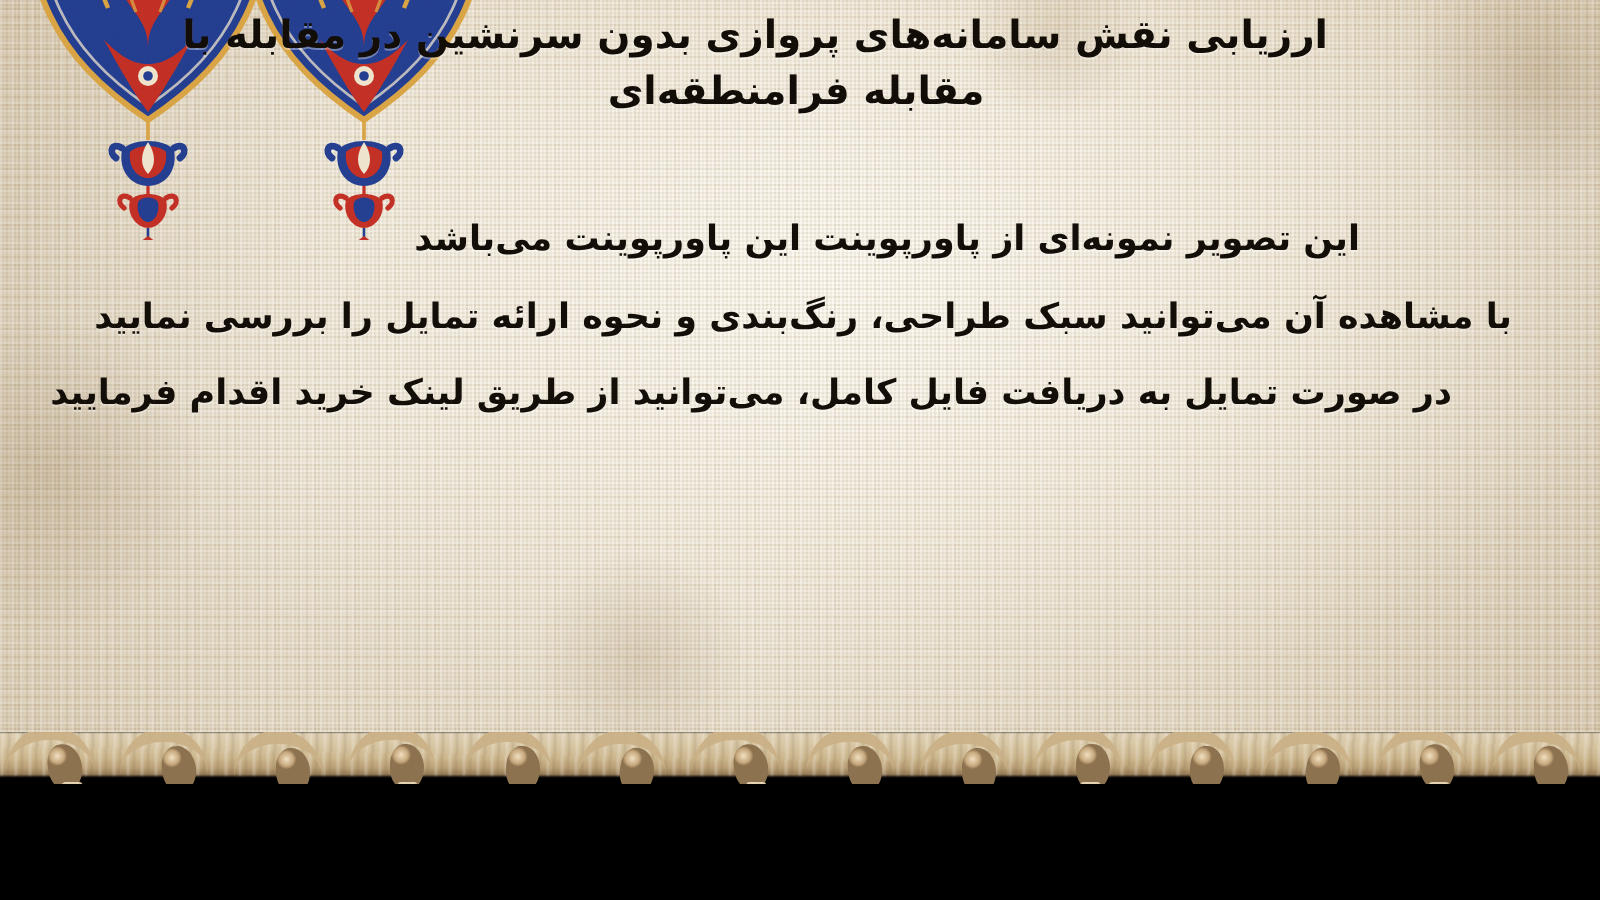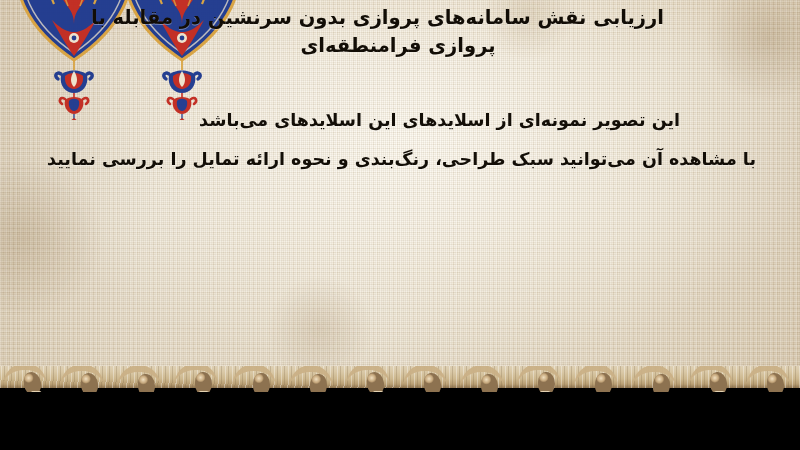--- a/index.html
+++ b/index.html
@@ -257,26 +257,27 @@
       </g>
       <g opacity="0.97">
         <use href="#medallion" x="0" y="0" transform="translate(182,14)"></use>
         <use href="#pendant" x="0" y="0" transform="translate(182,75)"></use>
       </g>
     </svg>
   </div>
 
   <div class="title-block">
     <div class="title-line l1">ارزیابی نقش سامانه‌های پروازی بدون سرنشین در مقابله با</div>
-    <div class="title-line l2">پروازی فرامنطقه‌ای</div>
+    <div class="title-line l2">مقابله فرامنطقه‌ای</div>
   </div>
 
   <div class="body-block">
-    <div class="body-line b1">این تصویر نمونه‌ای از اسلایدهای این اسلایدهای می‌باشد</div>
+    <div class="body-line b1">این تصویر نمونه‌ای از پاورپوینت این پاورپوینت می‌باشد</div>
     <div class="body-line b2">با مشاهده آن می‌توانید سبک طراحی، رنگ‌بندی و نحوه ارائه تمایل را بررسی نمایید</div>
+    <div class="body-line b3">در صورت تمایل به دریافت فایل کامل، می‌توانید از طریق لینک خرید اقدام فرمایید</div>
   </div>
 
   <div class="fringe-zone">
     <div class="fringe-band"></div>
     <div id="tassels">
         <div class="tassel" style="left: 24px; top: 6px;">
           <div class="arc" style="left: -20.5714px; width: 43.1429px;"></div>
           <div class="knot" style="transform: rotate(-8deg);"></div>
           <div class="strand" style="height: 32px; transform: skewX(-11deg);"></div>
         </div>

